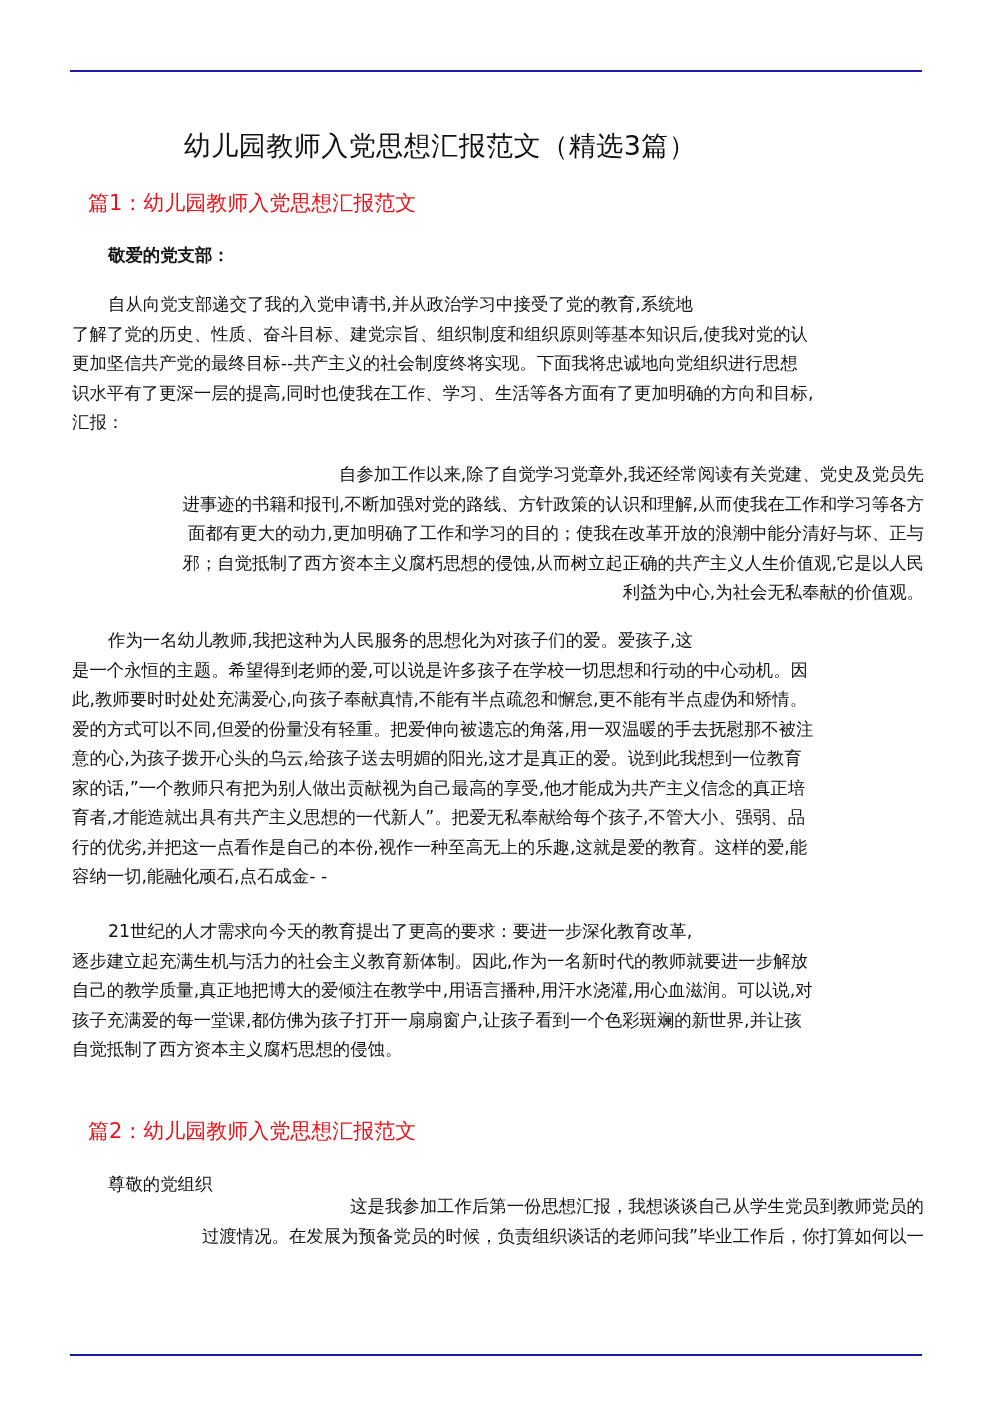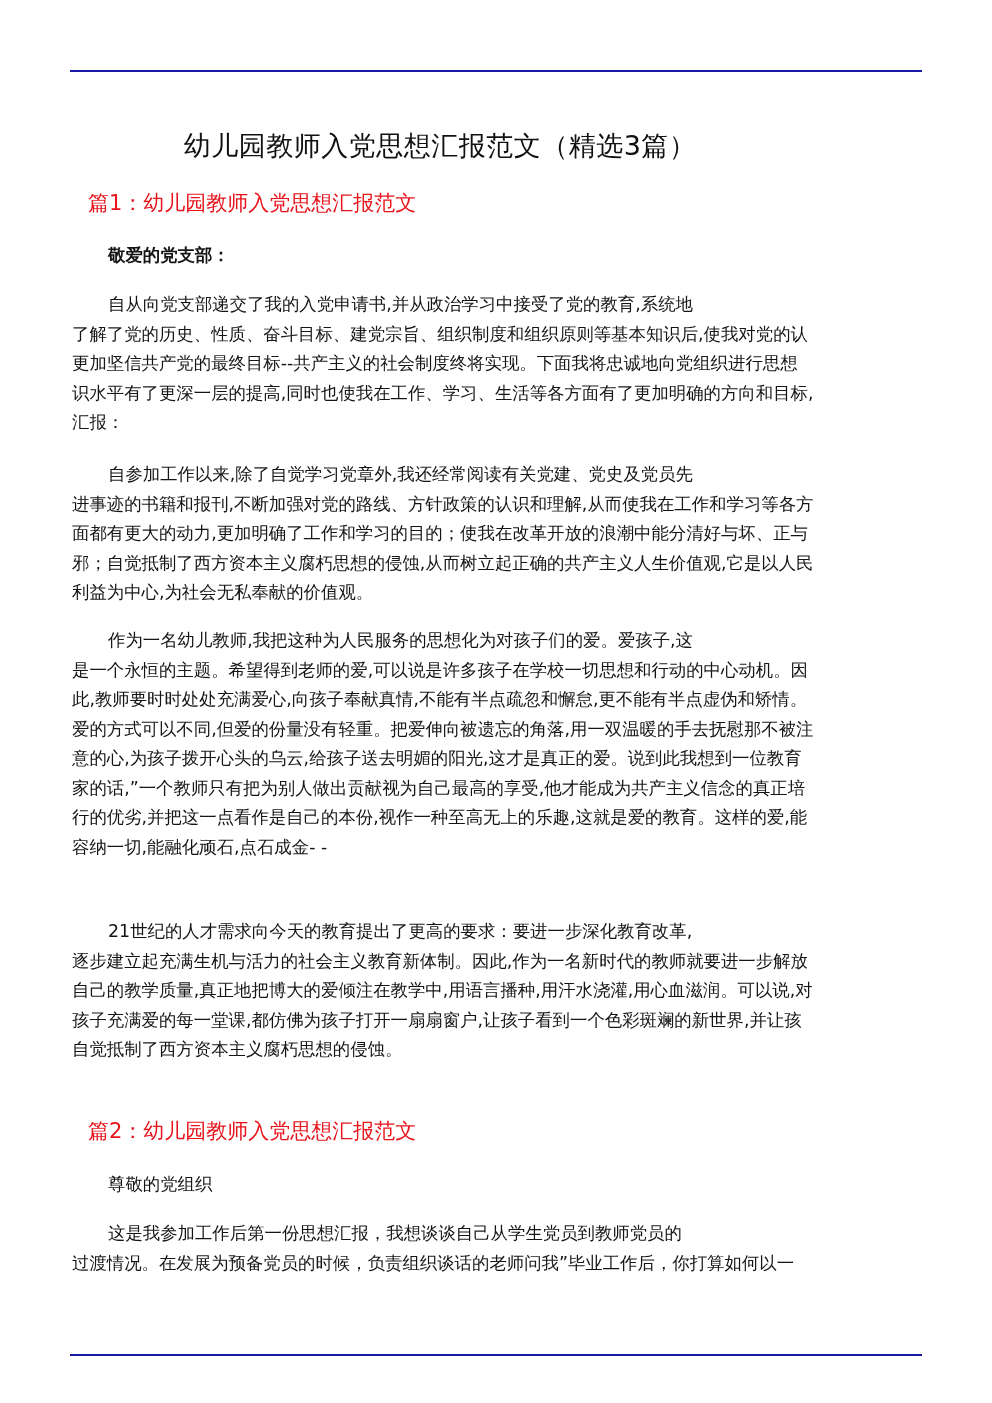--- a/index.html
+++ b/index.html
@@ -30,52 +30,53 @@
 </div>
 
 <div class="para" style="top:290px;">
   <span class="line first">自从向党支部递交了我的入党申请书,并从政治学习中接受了党的教育,系统地</span>
   <span class="line">了解了党的历史、性质、奋斗目标、建党宗旨、组织制度和组织原则等基本知识后,使我对党的认</span>
   <span class="line">更加坚信共产党的最终目标--共产主义的社会制度终将实现。下面我将忠诚地向党组织进行思想</span>
   <span class="line">识水平有了更深一层的提高,同时也使我在工作、学习、生活等各方面有了更加明确的方向和目标,</span>
   <span class="line">汇报：</span>
 </div>
 
-<div class="para" style="top:460px;">
+<div class="para" style="top:460px;text-align:right;">
   <span class="line first">自参加工作以来,除了自觉学习党章外,我还经常阅读有关党建、党史及党员先</span>
   <span class="line">进事迹的书籍和报刊,不断加强对党的路线、方针政策的认识和理解,从而使我在工作和学习等各方</span>
   <span class="line">面都有更大的动力,更加明确了工作和学习的目的；使我在改革开放的浪潮中能分清好与坏、正与</span>
   <span class="line">邪；自觉抵制了西方资本主义腐朽思想的侵蚀,从而树立起正确的共产主义人生价值观,它是以人民</span>
   <span class="line">利益为中心,为社会无私奉献的价值观。</span>
 </div>
 
 <div class="para" style="top:626px;">
   <span class="line first">作为一名幼儿教师,我把这种为人民服务的思想化为对孩子们的爱。爱孩子,这</span>
   <span class="line">是一个永恒的主题。希望得到老师的爱,可以说是许多孩子在学校一切思想和行动的中心动机。因</span>
   <span class="line">此,教师要时时处处充满爱心,向孩子奉献真情,不能有半点疏忽和懈怠,更不能有半点虚伪和矫情。</span>
   <span class="line">爱的方式可以不同,但爱的份量没有轻重。把爱伸向被遗忘的角落,用一双温暖的手去抚慰那不被注</span>
   <span class="line">意的心,为孩子拨开心头的乌云,给孩子送去明媚的阳光,这才是真正的爱。说到此我想到一位教育</span>
   <span class="line">家的话,”一个教师只有把为别人做出贡献视为自己最高的享受,他才能成为共产主义信念的真正培</span>
+  <span class="line">育者,才能造就出具有共产主义思想的一代新人”。把爱无私奉献给每个孩子,不管大小、强弱、品</span>
   <span class="line">行的优劣,并把这一点看作是自己的本份,视作一种至高无上的乐趣,这就是爱的教育。这样的爱,能</span>
   <span class="line">容纳一切,能融化顽石,点石成金- -</span>
 </div>
 
 <div class="para" style="top:917px;">
   <span class="line first">21世纪的人才需求向今天的教育提出了更高的要求：要进一步深化教育改革,</span>
   <span class="line">逐步建立起充满生机与活力的社会主义教育新体制。因此,作为一名新时代的教师就要进一步解放</span>
   <span class="line">自己的教学质量,真正地把博大的爱倾注在教学中,用语言播种,用汗水浇灌,用心血滋润。可以说,对</span>
   <span class="line">孩子充满爱的每一堂课,都仿佛为孩子打开一扇扇窗户,让孩子看到一个色彩斑斓的新世界,并让孩</span>
   <span class="line">自觉抵制了西方资本主义腐朽思想的侵蚀。</span>
 </div>
 
 <div class="heading" style="top:1117px;text-align:center;">篇2：幼儿园教师入党思想汇报范文</div>
 
 <div class="para" style="top:1170px;">
   <span class="line first">尊敬的党组织</span>
 </div>
 
-<div class="para" style="top:1219px;">
+<div class="para" style="top:1192px;text-align:right;">
   <span class="line first">这是我参加工作后第一份思想汇报，我想谈谈自己从学生党员到教师党员的</span>
   <span class="line">过渡情况。在发展为预备党员的时候，负责组织谈话的老师问我”毕业工作后，你打算如何以一</span>
 </div>
 
 <div class="rule bottom"></div>
 <div class="page-num">1 / 4</div>
 
 </body></html>

